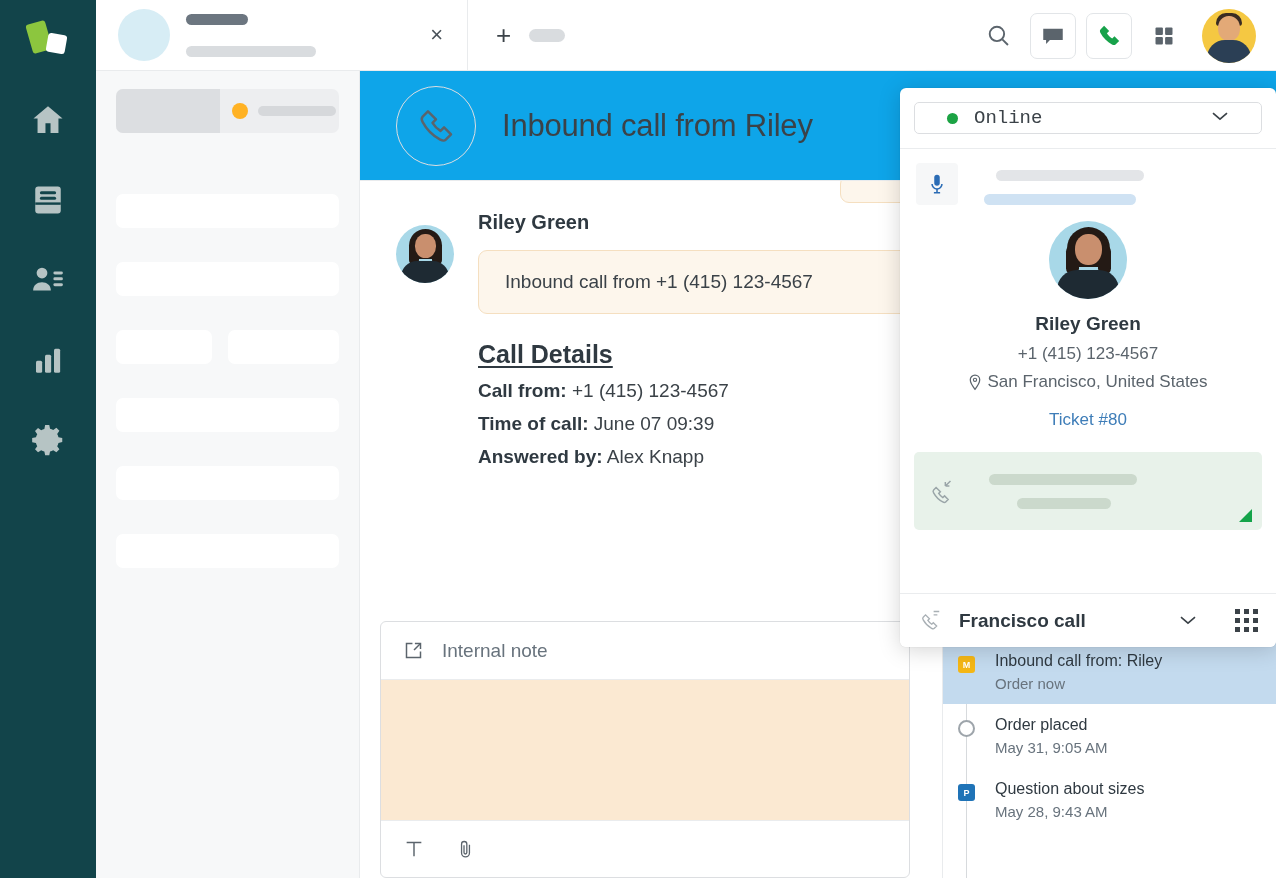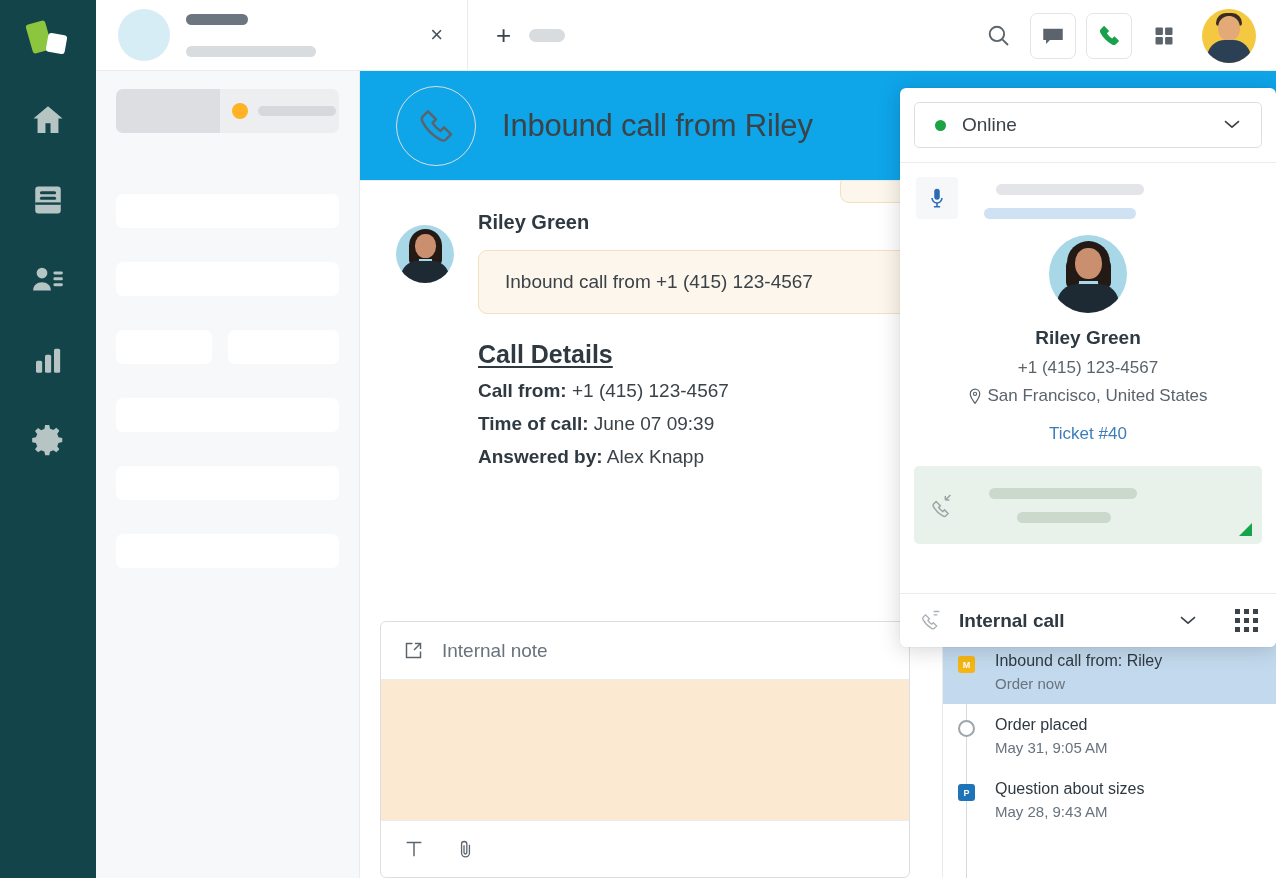--- a/index.html
+++ b/index.html
@@ -164,22 +164,22 @@
   .tl-sub { font-size:15px; color:#68737D; margin-top:5px; }
 
   
   .callpanel {
     position:absolute; left:900px; top:88px; width:376px; height:559px;
     background:#fff; border-radius:6px;
     box-shadow:0 3px 22px rgba(0,0,0,0.17), 0 0 1px rgba(0,0,0,0.2);
     overflow:hidden;
   }
   .cp-status {
-    margin:14px 14px 0 14px; height:46px; border:1px solid #DCDEE1; border-radius:5px;
-    display:flex; align-items:center; padding:0 20px; cursor:pointer;
+    margin:14px 14px 0 14px; height:32px; border:1px solid #DCDEE1; border-radius:5px;
+    display:flex; align-items:center; padding:0 32px; cursor:pointer;font-family:Liberation Mono, monospace;
   }
   .cp-status .gdot { width:11px; height:11px; border-radius:50%; background:#1CA344; }
   .cp-status span.label { margin-left:16px; font-size:19px; color:#3B4248; }
   .cp-status .chev { margin-left:auto; }
   .cp-div { height:1px; background:#EAECEE; margin-top:14px; }
 
   .cp-rowtop { display:flex; align-items:flex-start; padding:14px 16px 0 16px; }
   .mic-btn { width:42px; height:42px; background:#F6F7F8; border-radius:4px; display:flex; align-items:center; justify-content:center; cursor:pointer; }
   .cp-toplines { margin-left:38px; margin-top:7px; }
   .cp-l1 { width:148px; height:11px; border-radius:6px; background:#E3E5E8; }
@@ -478,41 +478,41 @@
 
     <div class="cp-name">Riley Green</div>
     <div class="cp-phone">+1 (415) 123-4567</div>
     <div class="cp-loc">
       <svg width="14" height="17" viewBox="0 0 14 18" fill="none">
         <path d="M7 1.2a5 5 0 0 0-5 5c0 3.7 5 10 5 10s5-6.3 5-10a5 5 0 0 0-5-5z" stroke="#5B646C" stroke-width="1.3"></path>
         <circle cx="7" cy="6.2" r="1.7" stroke="#5B646C" stroke-width="1.2"></circle>
       </svg>
       <span>San Francisco, United States</span>
     </div>
-    <div class="cp-ticket">Ticket #40</div>
+    <div class="cp-ticket">Ticket #80</div>
 
     <div class="cp-green">
       <svg width="27" height="27" viewBox="0 0 24 24" fill="none">
         <path d="M7.2 8.4 5 10.6c-.6.6-.6 1.6 0 2.6 1.8 3.3 4.8 6.3 8.1 8.1 1 .6 2 .6 2.6 0l2.2-2.2-3.2-3.2-1.5 1.5c-1.4-.9-2.8-2.3-3.7-3.7l1.5-1.5z" stroke="#9AA5A8" stroke-width="1.3"></path>
         <path d="M20 2.6 15.4 7.2M15.4 7.2V3.6M15.4 7.2H19" stroke="#9AA5A8" stroke-width="1.3"></path>
       </svg>
       <div class="glines">
         <div class="cg-l1"></div>
         <div class="cg-l2"></div>
       </div>
       <div class="cp-tri"></div>
     </div>
 
 
     <div class="cp-transfer">
       <svg width="25" height="25" viewBox="0 0 24 24" fill="none">
         <path d="M7.2 6.6 5 8.8c-.6.6-.6 1.6 0 2.6 1.8 3.3 4.8 6.3 8.1 8.1 1 .6 2 .6 2.6 0l2.2-2.2-3.2-3.2-1.5 1.5c-1.4-.9-2.8-2.3-3.7-3.7l1.5-1.5z" stroke="#A9B0B5" stroke-width="1.3"></path>
         <path d="M15 3.4h5.4M15 6.6h3.6" stroke="#A9B0B5" stroke-width="1.3"></path>
       </svg>
-      <span class="lbl">Internal call</span>
+      <span class="lbl">Francisco call</span>
       <span class="chev2">
         <svg width="18" height="12" viewBox="0 0 18 12" fill="none">
           <path d="M2 3.2 9 9.2 16 3.2" stroke="#3B4248" stroke-width="1.6"></path>
         </svg>
       </span>
       <span class="keypad">
         <i></i>
           <i></i>
           <i></i>
           <i></i>

